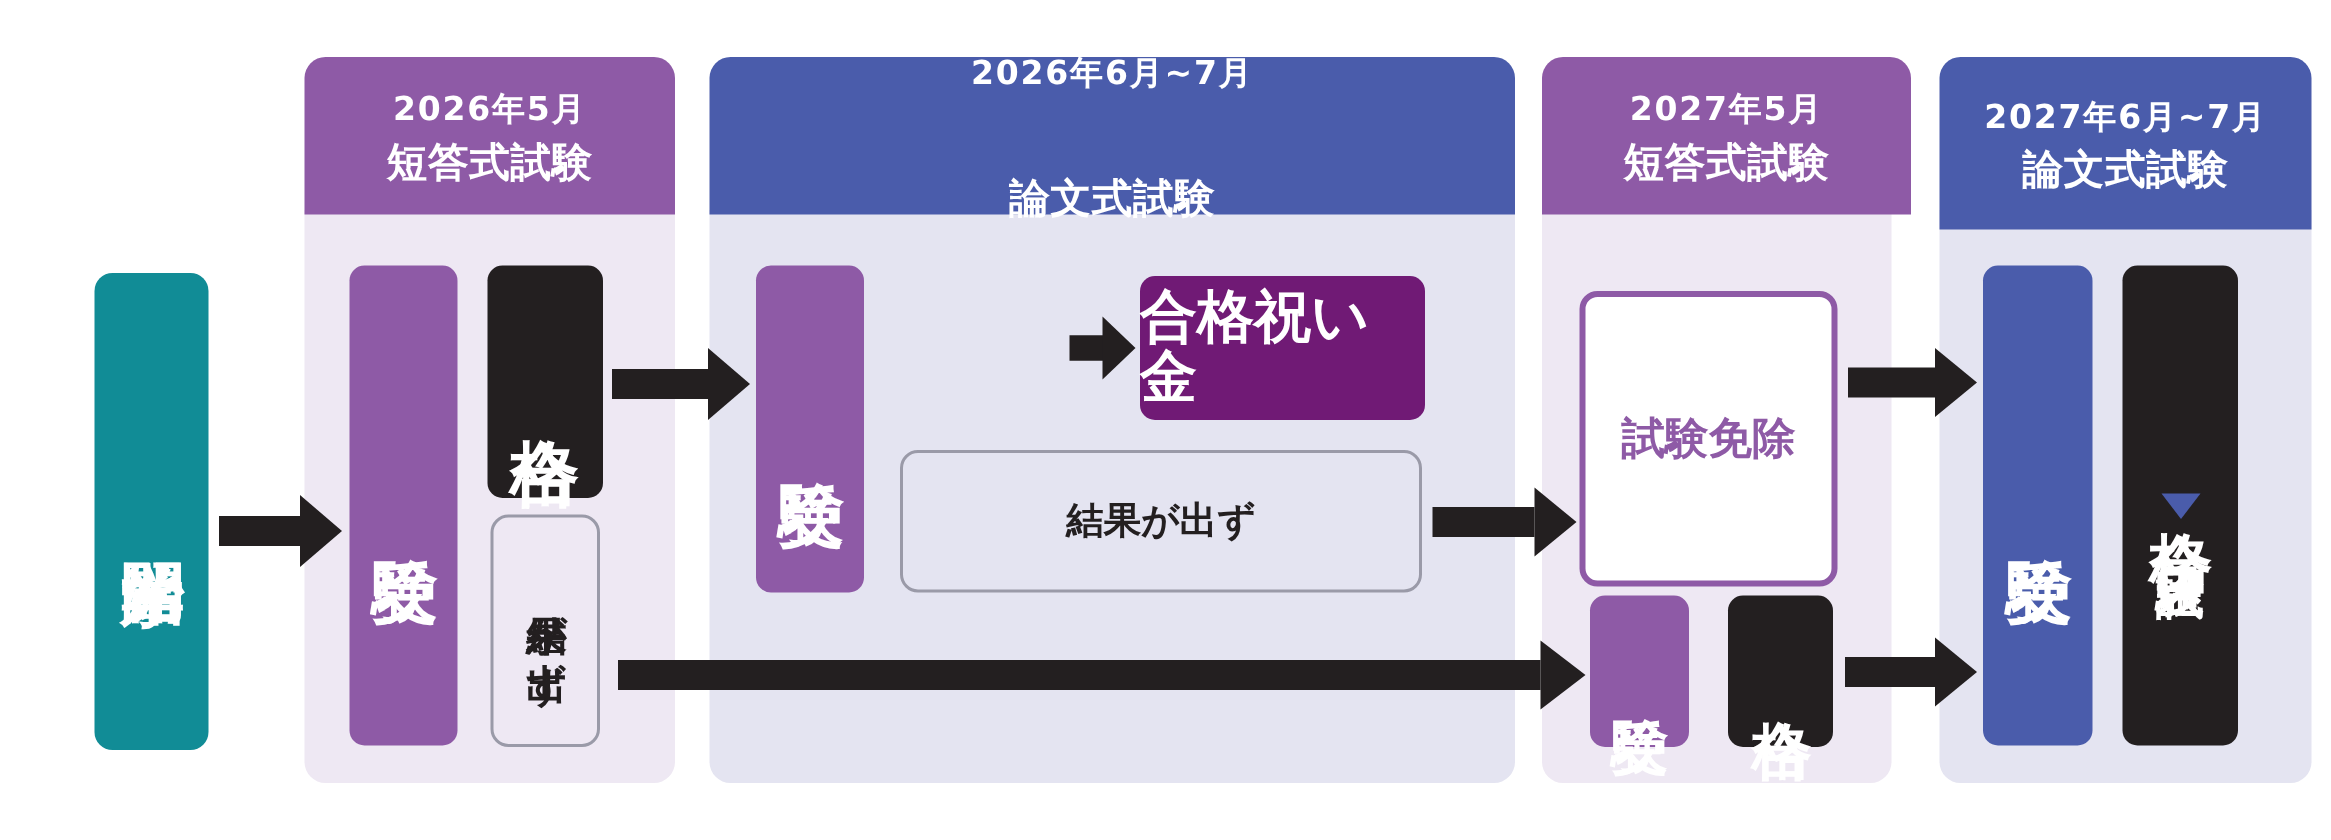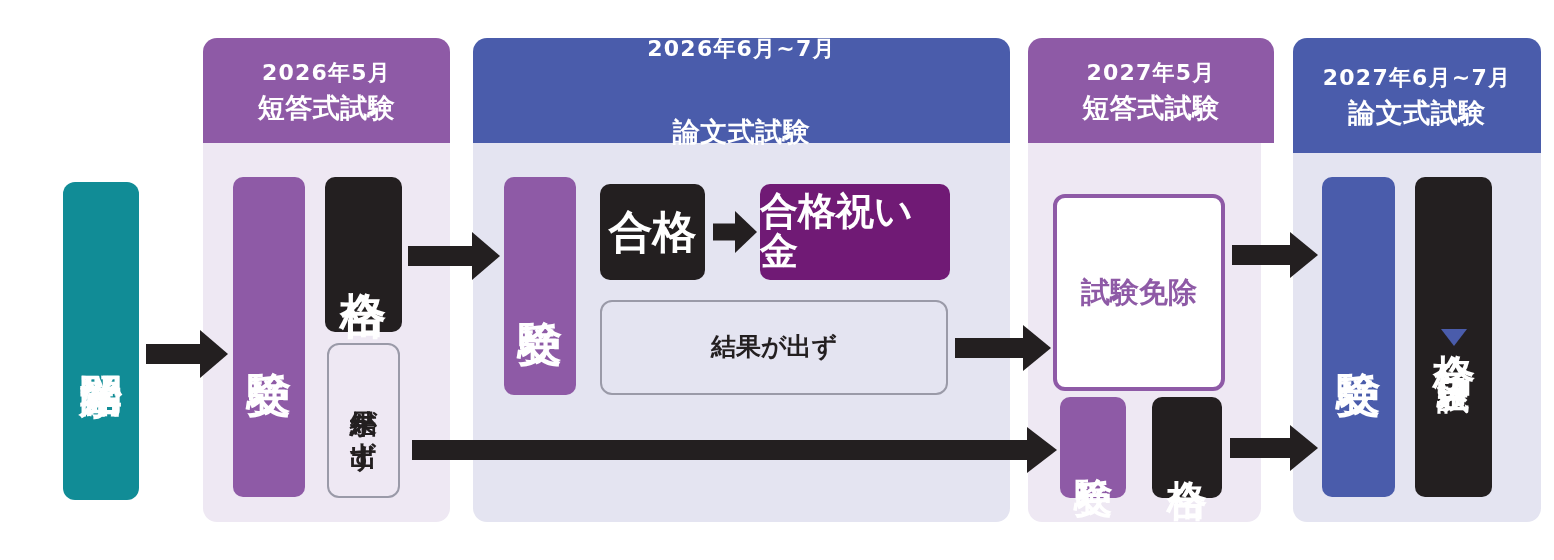--- a/index.html
+++ b/index.html
@@ -159,21 +159,20 @@
   <div class="abs chip-outline-thin vert" style="left:327px; top:343px; width:73px; height:155px; font-size:27px;">結果が出ず</div>
 
   <div class="abs col-body body-blue" style="left:473px; top:140px; width:537px; height:382px;"></div>
   <div class="abs col-head head-blue" style="left:473px; top:38px; width:537px; height:105px;gap:48px;">
     <div class="yr">2026年6月~7月</div>
     <div class="nm">論文式試験</div>
   </div>
 
   <div class="abs chip-purple vert" style="left:504px; top:177px; width:72px; height:218px; font-size:44px;">受験</div>
 
-  <div class="abs chip-black horiz" style="left:600px; top:184px; width:105px; height:96px; font-size:44px;">合格</div>
 
   <div class="abs chip-red horiz" style="left:760px; top:184px; width:190px; height:96px; font-size:38px;">合格祝い金</div>
 
   <div class="abs chip-outline-thin horiz" style="left:600px; top:300px; width:348px; height:95px; font-size:25px;">結果が出ず</div>
 
   <div class="abs col-body body-purple" style="left:1028px; top:140px; width:233px; height:382px;"></div>
   <div class="abs col-head head-purple" style="left:1028px; top:38px; width:246px; height:105px;">
     <div class="yr">2027年5月</div>
     <div class="nm">短答式試験</div>
   </div>

